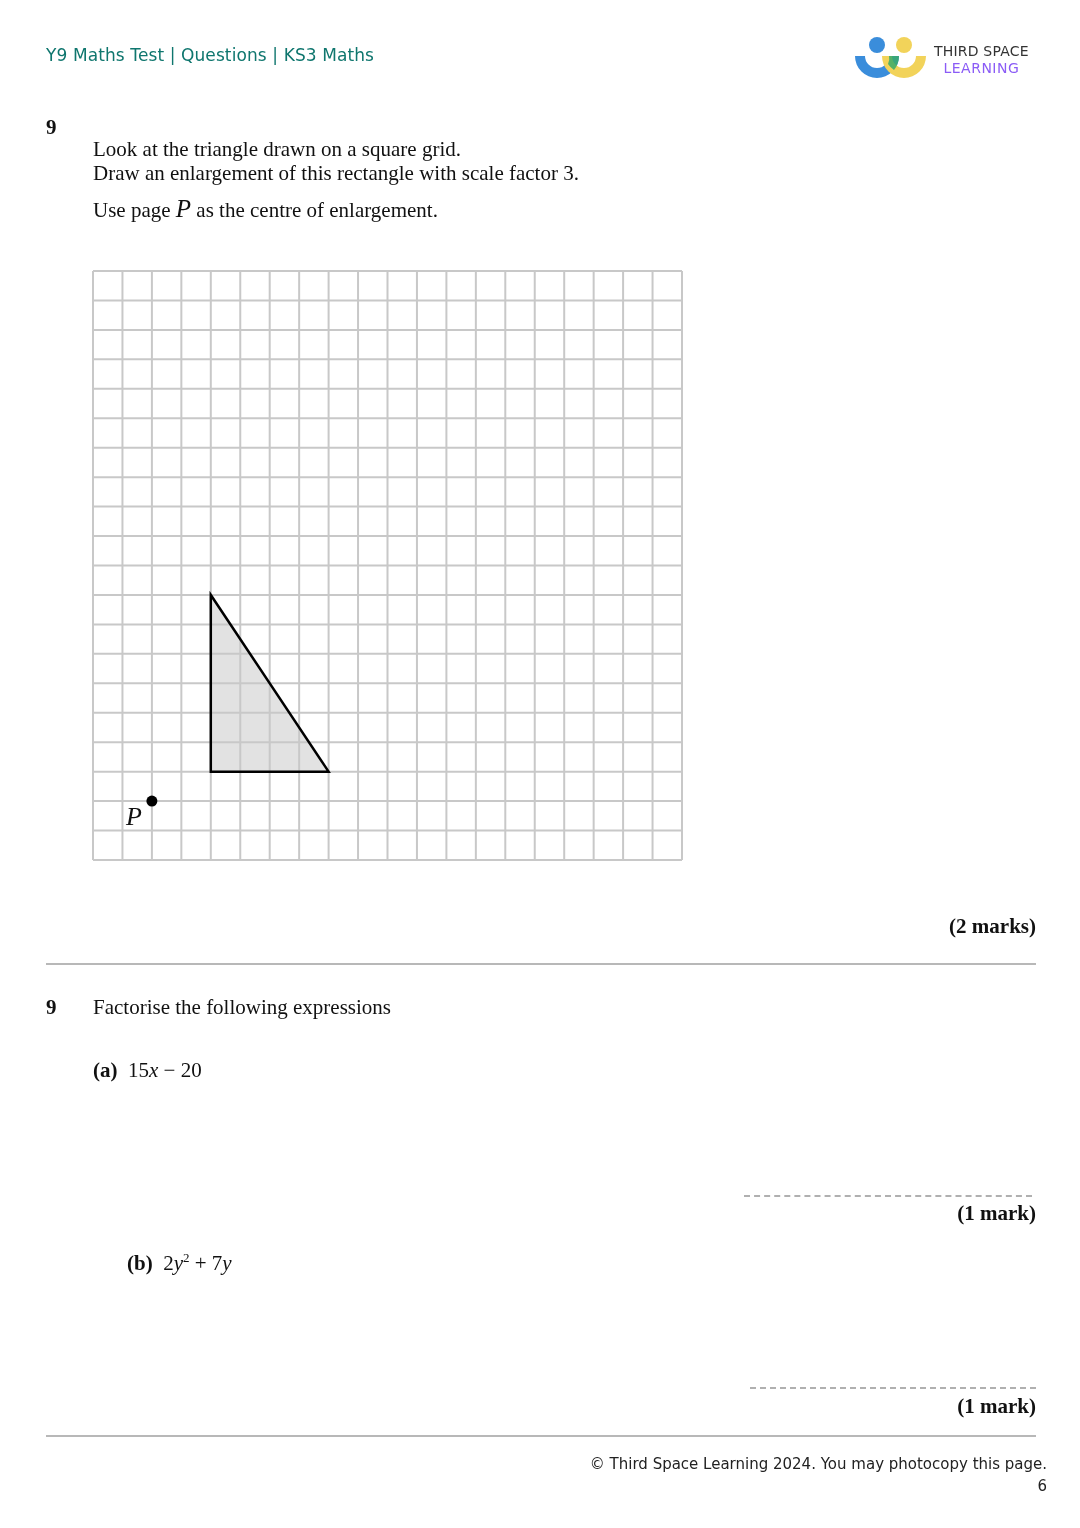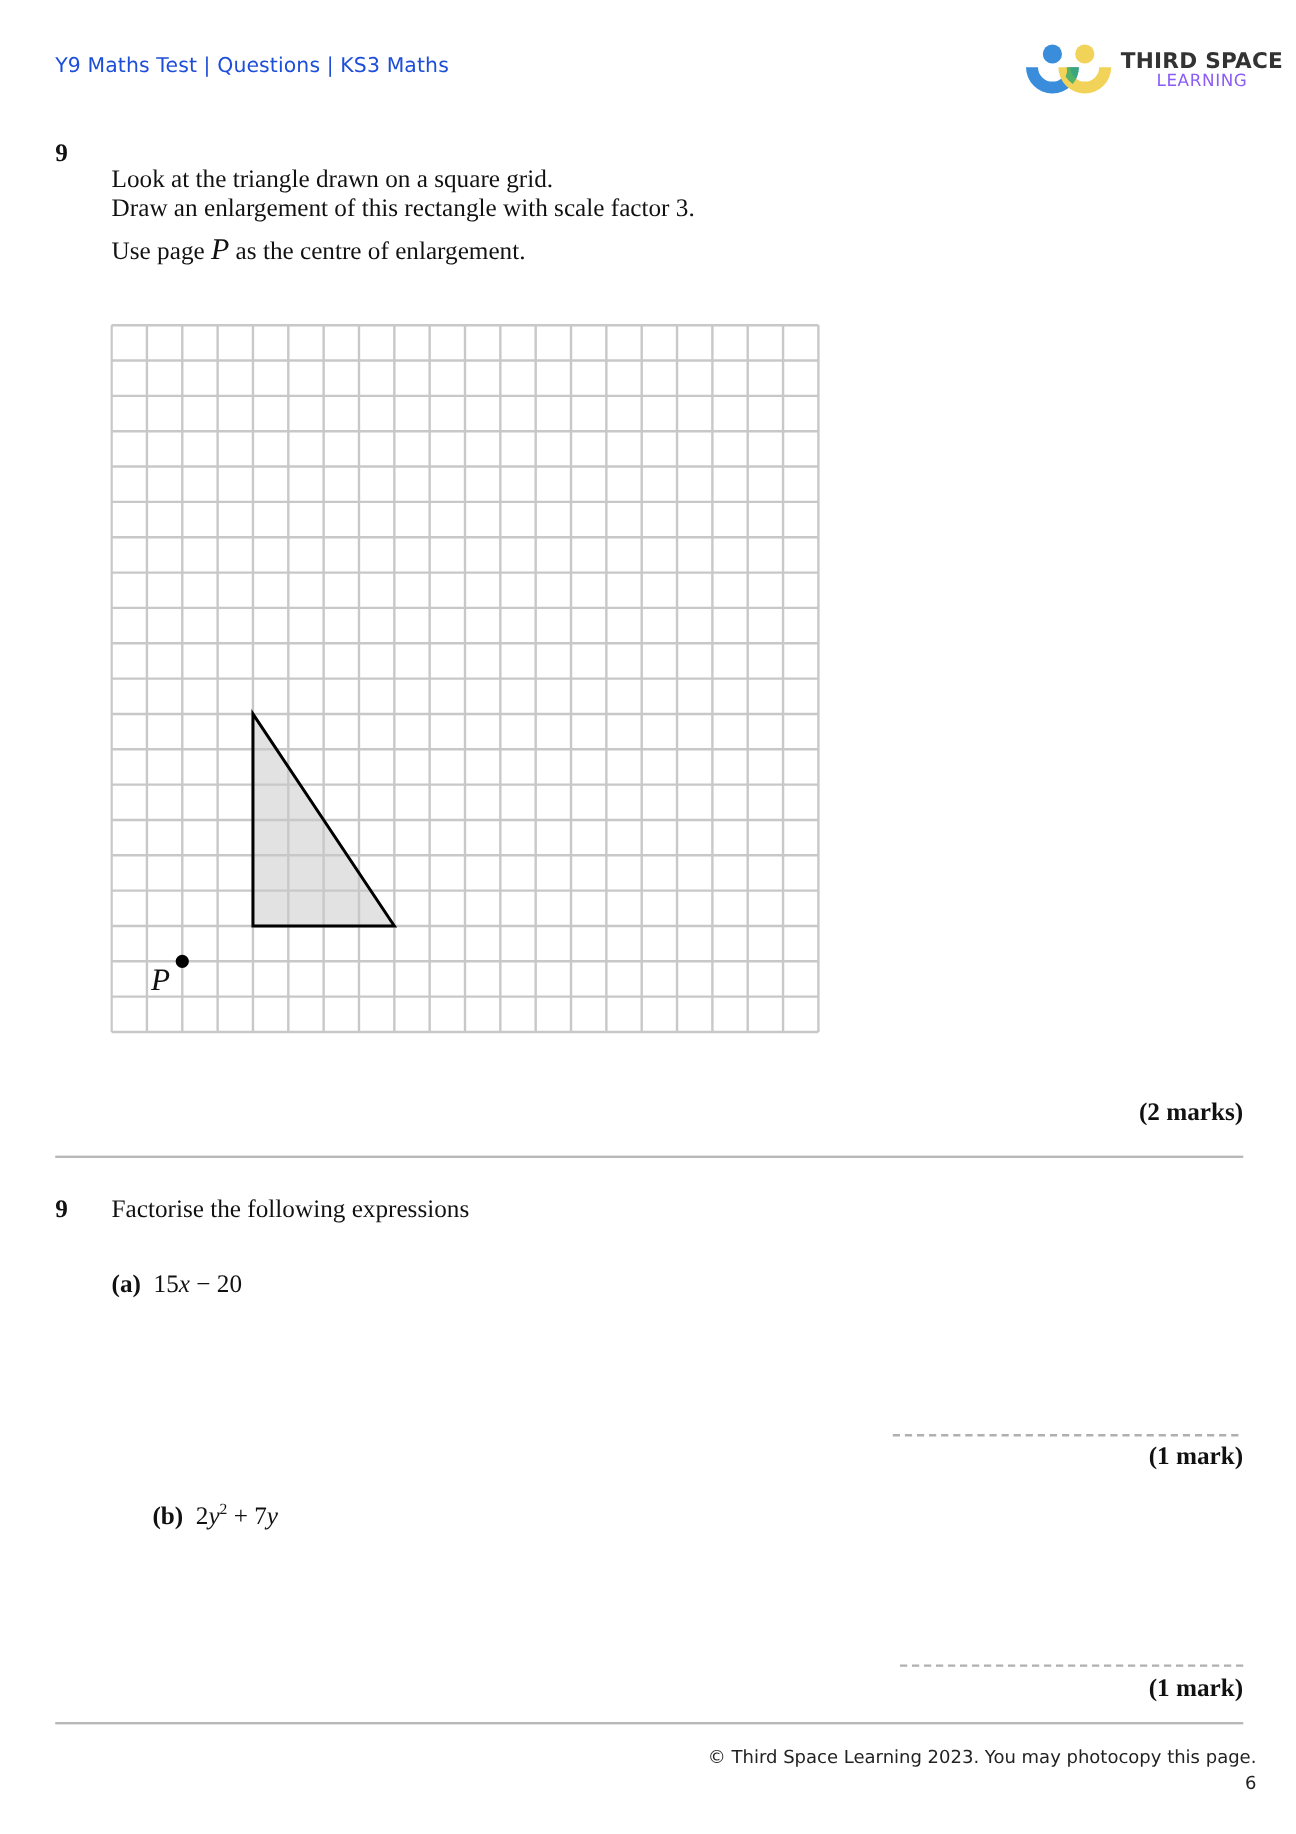--- a/index.html
+++ b/index.html
@@ -1,29 +1,29 @@
 <!DOCTYPE html>
 <html><head>
   <meta charset="utf-8">
   <style>
     html, body { margin: 0; padding: 0; background: #ffffff; }
     body { width: 1080px; height: 1528px; position: relative; overflow: hidden; }
     .abs { position: absolute; }
     .header-title {
       left: 46px; top: 45px;
       font-family: "DejaVu Sans", sans-serif;
-      font-size: 17px; color: #1d4ed8; letter-spacing: 0.1px;
+      font-size: 17px; color: #0f766e; letter-spacing: 0.1px;
     }
     .logo { left: 852px; top: 36px; width: 200px; height: 46px; }
     .logo-text {
       left: 934px; top: 43px;
       font-family: "DejaVu Sans", sans-serif;
       color: #333; text-align: center; line-height: 17px;
     }
-    .logo-line1 { font-size: 18px; font-weight: bold; letter-spacing: 0.2px; display:block; }
+    .logo-line1 { font-size: 14px; font-weight: normal; letter-spacing: 0.2px; display:block; }
     .logo-line2 { font-size: 14px; letter-spacing: 0.5px; display:block; color:#8b5cf6; }
     .serif { font-family: "Liberation Serif", "DejaVu Serif", serif; color: #111; }
     .qnum { font-weight: bold; font-size: 21px; }
     .qtext { font-size: 21px; }
     .italic-p { font-style: italic; font-size: 25px; }
     .marks { font-weight: bold; font-size: 21px; text-align: right; }
     .rule { height: 0; border-top: 2px solid #b8b8b8; }
     .dash { height: 0; border-top: 2px dashed #b0b0b0; }
     .footer {
       font-family: "DejaVu Sans", sans-serif; font-size: 15px; color: #222; text-align: right;
@@ -115,14 +115,14 @@
 <div class="abs serif marks" style="right:44px; top:1201px;">(1 mark)</div>
 
 <div class="abs serif qtext" style="left:93px; top:1250px;margin-left:34px;">
   <b>(b)</b>&nbsp;
   <span>2</span><i>y</i><sup>2</sup><span> + 7</span><i>y</i>
 </div>
 <div class="abs dash" style="left:750px; top:1387px; width:286px;"></div>
 <div class="abs serif marks" style="right:44px; top:1394px;">(1 mark)</div>
 <div class="abs rule" style="left:46px; top:1435px; width:990px;"></div>
 
-<div class="abs footer" style="right:33px; top:1455px;">© Third Space Learning 2023. You may photocopy this page.</div>
+<div class="abs footer" style="right:33px; top:1455px;">© Third Space Learning 2024. You may photocopy this page.</div>
 <div class="abs footer" style="right:33px; top:1477px;">6</div>
 
 </body></html>

